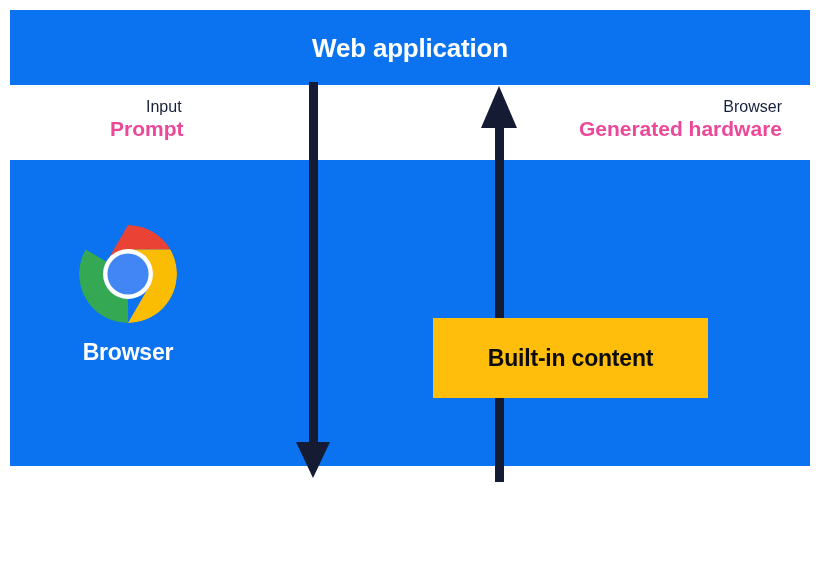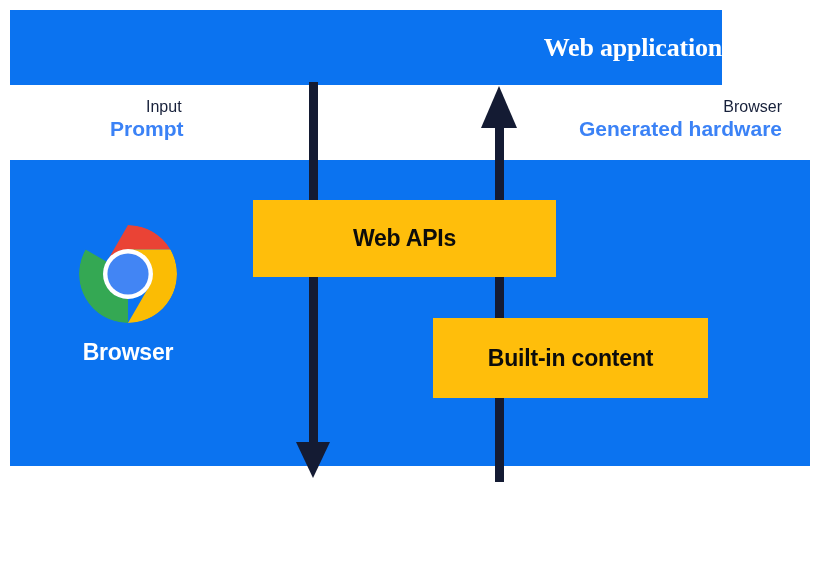--- a/index.html
+++ b/index.html
@@ -20,26 +20,25 @@
 
   
   .panel {
     position: absolute;
     background: #0b73f0;
     box-sizing: border-box;
   }
   .panel-web-application {
     left: 10px;
     top: 10px;
-    width: 712px;
+    width: 800px;
     height: 75px;
     display: flex;
     align-items: center;
-    justify-content: flex-end;
-    font-family: Liberation Serif, serif;
+    justify-content: center;
   }
   .panel-browser {
     left: 10px;
     top: 160px;
     width: 800px;
     height: 306px;
   }
   .panel-local-hardware {
     left: 10px;
     top: 478px;
@@ -68,21 +67,21 @@
   .flow-label .kind {
     font-size: 16px;
     font-weight: normal;
     color: #17203a;
     display: block;
     margin-left: 36px;
   }
   .flow-label .value {
     font-size: 21px;
     font-weight: bold;
-    color: #3b82f6;
+    color: #ec4899;
     display: block;
   }
   .flow-label-input {
     left: 110px;
     top: 98px;
     text-align: left;
   }
   .flow-label-output {
     right: 38px;
     top: 98px;
@@ -186,23 +185,20 @@
   <div class="flow-label flow-label-input">
     <span class="kind">Input</span>
     <span class="value">Prompt</span>
   </div>
 
   <div class="flow-label flow-label-output">
     <span class="kind">Browser</span>
     <span class="value">Generated hardware</span>
   </div>
 
-  <div class="yellow-box box-web-apis">
-    <span class="yellow-box-label">Web APIs</span>
-  </div>
 
   <div class="yellow-box box-builtin-models">
     <span class="yellow-box-label">
       <span>Built-in content</span><br>
     </span>
   </div>
 
   <div class="browser-badge">
     <svg class="chrome-icon" viewBox="0 0 100 100" aria-hidden="true">
       <defs>

